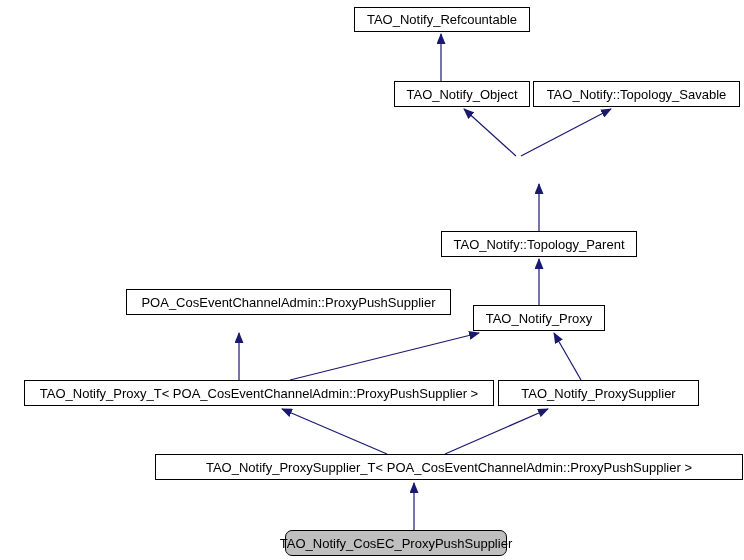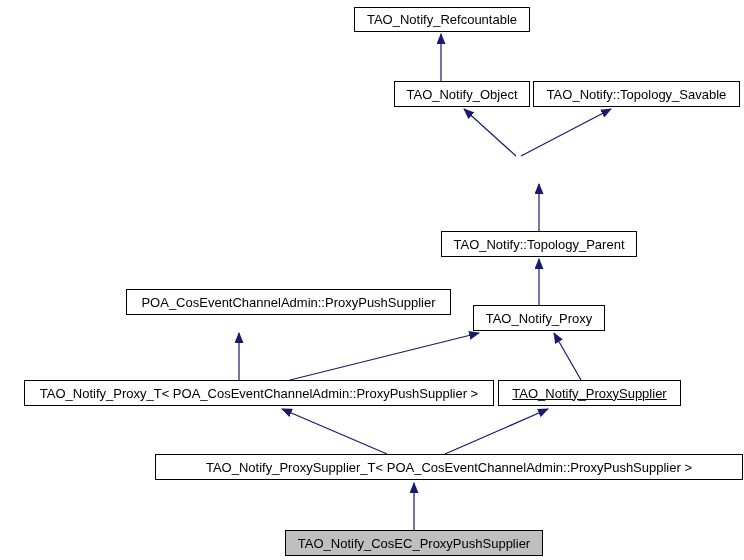--- a/index.html
+++ b/index.html
@@ -42,23 +42,23 @@
   }
   
   .n-refcountable     { left: 354px; top: 7px;   width: 176px; height: 25px; }
   .n-object           { left: 394px; top: 81px;  width: 136px; height: 26px; }
   .n-savable          { left: 533px; top: 81px;  width: 207px; height: 26px; }
   .n-topo-object      { left: 441px; top: 156px; width: 196px; height: 26px; }
   .n-topo-parent      { left: 441px; top: 231px; width: 196px; height: 26px; }
   .n-poa              { left: 78px;  top: 289px; width: 325px; height: 26px; margin-left: 48px; }
   .n-proxy            { left: 473px; top: 305px; width: 132px; height: 26px; }
   .n-proxy-t          { left: 4px;   top: 380px; width: 470px; height: 26px; margin-left: 20px; }
-  .n-proxysupplier    { left: 498px; top: 380px; width: 183px; height: 26px; text-decoration: underline; }
+  .n-proxysupplier    { left: 498px; top: 380px; width: 201px; height: 26px; }
   .n-proxysupplier-t  { left: 155px; top: 454px; width: 588px; height: 26px; }
-  .n-cosec            { left: 285px; top: 530px; width: 258px; height: 26px; }
+  .n-cosec            { left: 285px; top: 530px; width: 222px; height: 26px; border-radius: 7px; }
 
   .edge-line {
     stroke: #191970;
     stroke-width: 1.2;
     fill: none;
   }
 </style>
 </head>
 <body>
 

